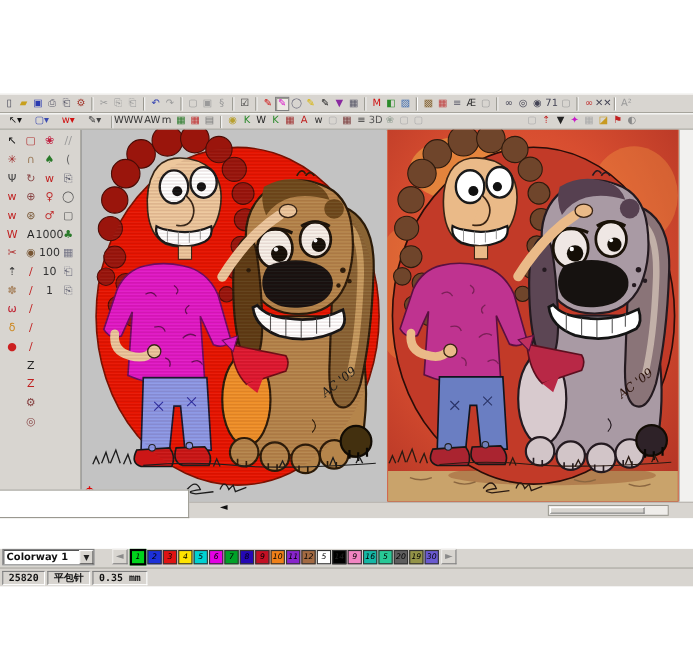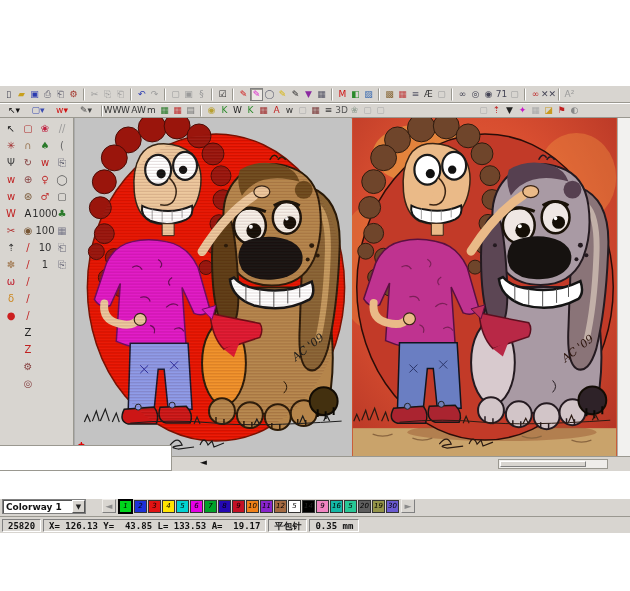--- a/index.html
+++ b/index.html
@@ -942,19 +942,18 @@
 
         <span class="chip" style="background: rgb(106, 90, 208);">
           <i class="chip-label">30</i>
         </span>
       </div>
     <span class="chipscroll">►</span>
   </div>
 
   <div class="statusbar">
     <span class="scell">25820</span>
-    <span class="scell">X= 126.13 Y=  43.85 L= 133.53 A=  19.17</span>
     <span class="scell">平包针</span>
     <span class="scell">0.35 mm</span>
   </div>
 
 </div>
 </div>
 
 </body></html>

